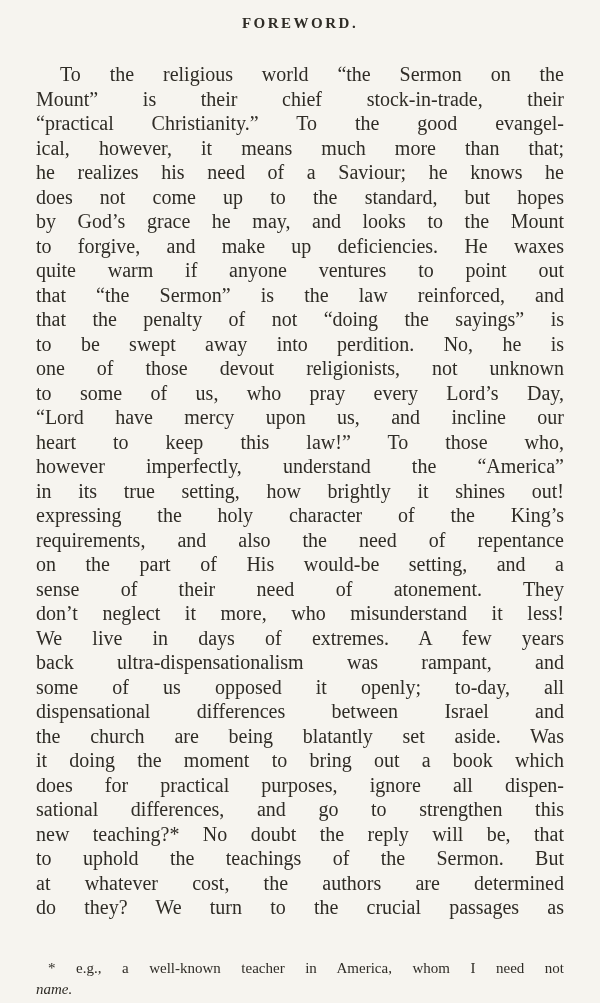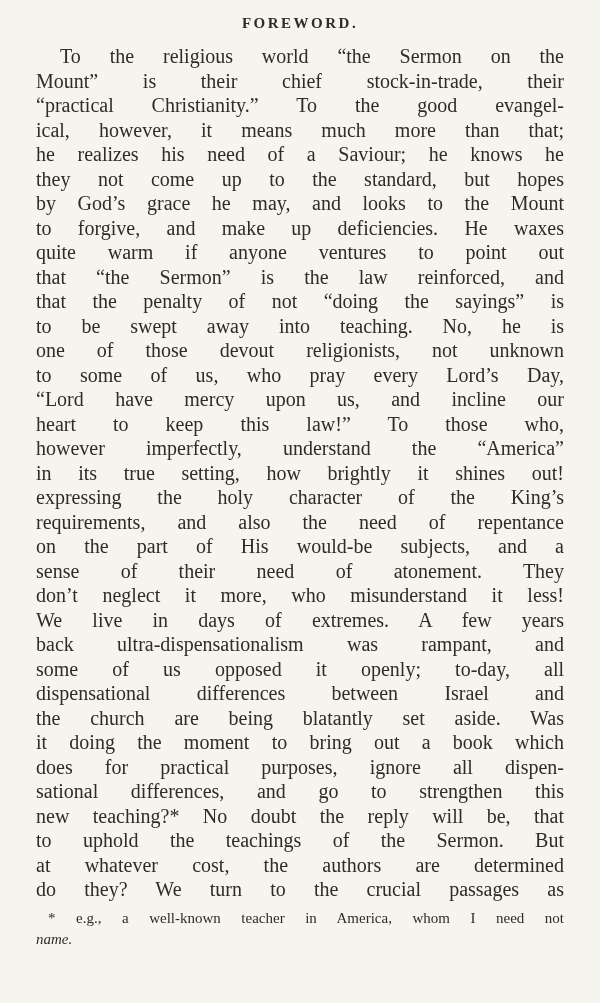--- a/index.html
+++ b/index.html
@@ -19,72 +19,72 @@
   }
   .heading {
     padding-top: 15px;
     text-align: center;
     font-size: 15px;
     font-weight: 700;
     letter-spacing: 2.5px;
   }
   .body-text {
     width: 528px;
-    margin: 12px auto 0 auto;
+    margin: 30px auto 0 auto;
     font-size: 20px;
     line-height: 24.5px;
   }
   .text-line {
     text-align: justify;
     text-align-last: justify;
   }
   .text-line.indent {
     text-indent: 24px;
   }
   .text-line.no-just {
     text-align-last: left;
     font-style: italic;
   }
   .footnote {
     width: 528px;
-    margin: 6px auto 0 auto;
+    margin: 38px auto 0 auto;
     font-size: 15px;
     line-height: 21px;
   }
   .footnote .text-line.fn-first {
     text-indent: 12px;
   }
 </style>
 </head>
 <body>
 
 <div class="page">
   <div class="heading">FOREWORD.</div>
   <div class="body-text">
       <div class="text-line indent">To the religious world “the Sermon on the</div>
       <div class="text-line">Mount” is their chief stock-in-trade, their</div>
       <div class="text-line">“practical Christianity.” To the good evangel-</div>
       <div class="text-line">ical, however, it means much more than that;</div>
       <div class="text-line">he realizes his need of a Saviour; he knows he</div>
-      <div class="text-line">they not come up to the standard, but hopes</div>
+      <div class="text-line">does not come up to the standard, but hopes</div>
       <div class="text-line">by God’s grace he may, and looks to the Mount</div>
       <div class="text-line">to forgive, and make up deficiencies. He waxes</div>
       <div class="text-line">quite warm if anyone ventures to point out</div>
       <div class="text-line">that “the Sermon” is the law reinforced, and</div>
       <div class="text-line">that the penalty of not “doing the sayings” is</div>
-      <div class="text-line">to be swept away into teaching. No, he is</div>
+      <div class="text-line">to be swept away into perdition. No, he is</div>
       <div class="text-line">one of those devout religionists, not unknown</div>
       <div class="text-line">to some of us, who pray every Lord’s Day,</div>
       <div class="text-line">“Lord have mercy upon us, and incline our</div>
       <div class="text-line">heart to keep this law!” To those who,</div>
       <div class="text-line">however imperfectly, understand the “America”</div>
       <div class="text-line">in its true setting, how brightly it shines out!</div>
       <div class="text-line">expressing the holy character of the King’s</div>
       <div class="text-line">requirements, and also the need of repentance</div>
-      <div class="text-line">on the part of His would-be subjects, and a</div>
+      <div class="text-line">on the part of His would-be setting, and a</div>
       <div class="text-line">sense of their need of atonement. They</div>
       <div class="text-line">don’t neglect it more, who misunderstand it less!</div>
       <div class="text-line">We live in days of extremes. A few years</div>
       <div class="text-line">back ultra-dispensationalism was rampant, and</div>
       <div class="text-line">some of us opposed it openly; to-day, all</div>
       <div class="text-line">dispensational differences between Israel and</div>
       <div class="text-line">the church are being blatantly set aside. Was</div>
       <div class="text-line">it doing the moment to bring out a book which</div>
       <div class="text-line">does for practical purposes, ignore all dispen-</div>
       <div class="text-line">sational differences, and go to strengthen this</div>

